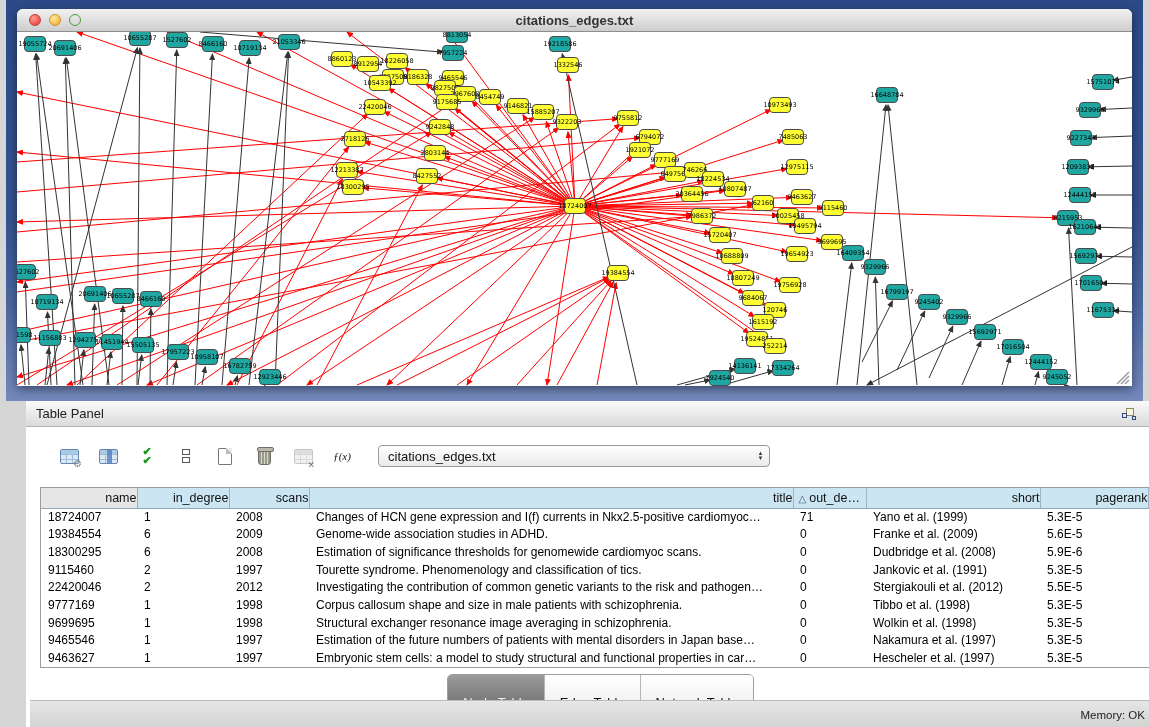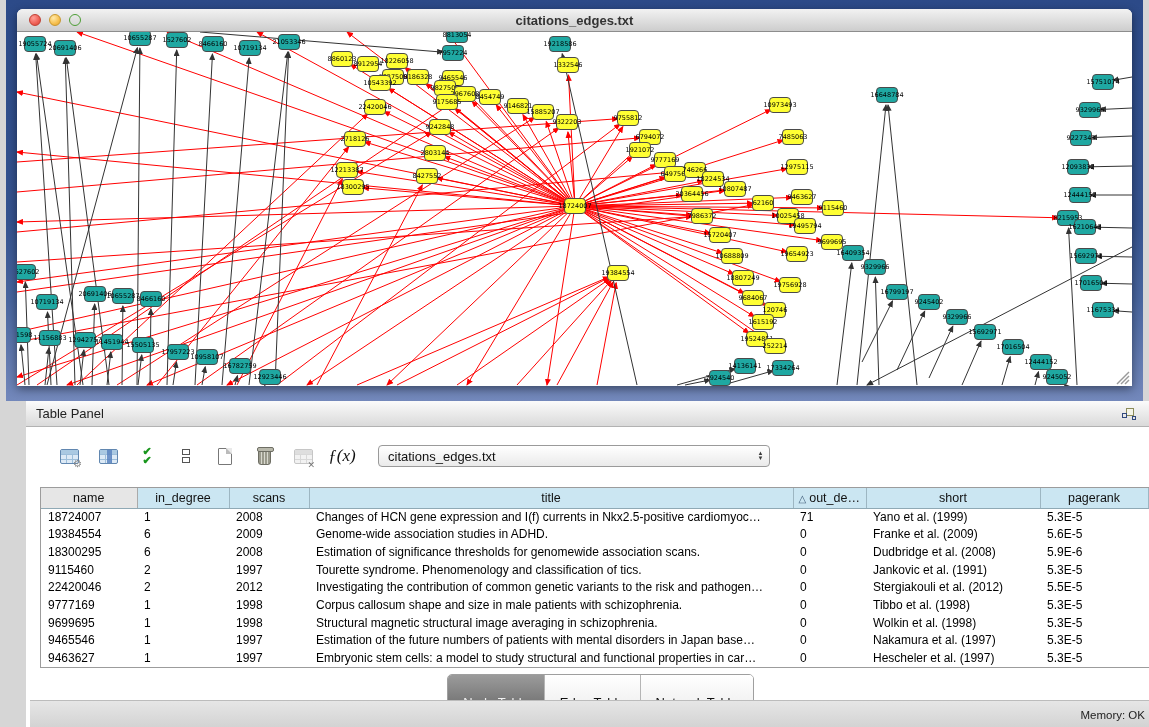--- a/index.html
+++ b/index.html
@@ -50,34 +50,34 @@
   .doc { width:14px; height:17px; background:#fff; border:1px solid #777; border-radius:1px; position:relative; }
   .doc::after { content:""; position:absolute; right:-1px; top:-1px; border-style:solid;
     border-width:0 6px 6px 0; border-color:transparent #e9e9e9 #bbb transparent; }
   .trash { width:13px; height:15px; position:relative; margin-top:2px;
     background:linear-gradient(90deg,#9a9a8c 0 2px,#d8d8ce 2px 3px,#9a9a8c 3px 5px,#d8d8ce 5px 6px,#9a9a8c 6px 8px,#d8d8ce 8px 9px,#9a9a8c 9px 11px,#d8d8ce 11px 13px);
     border:1px solid #6e6e64; border-radius:2px 2px 3px 3px; }
   .trash::before { content:""; position:absolute; left:-2px; top:-4px; width:15px; height:3px;
     background:#b9b9ac; border:1px solid #6e6e64; border-radius:2px; }
   .grid.gray { filter:grayscale(1); opacity:.55; border-color:#999; }
   .gray-x { position:absolute; right:1px; bottom:-2px; font-size:9px; color:#777; }
-  .fx { font-family:"Liberation Serif",serif; font-style:italic; font-size:17px; color:#111; }
+  .fx { font-family:"Liberation Serif",serif; font-style:italic; font-size:11px; color:#111; }
 
   .combo { margin-left:10px; width:392px; height:22px; border:1px solid #9a9a9a; border-radius:4px;
     background:linear-gradient(#ffffff,#eaeaea); display:flex; align-items:center; justify-content:space-between;
     padding-left:9px; font-size:13px; color:#111; box-shadow:0 1px 1px rgba(255,255,255,.8); }
   .stepper { width:17px; height:20px; display:flex; flex-direction:column; align-items:center; justify-content:center; color:#3a3a3a; }
   .stepper span { font-size:6px; line-height:5px; }
 
   
   .table-wrap { position:absolute; left:14px; top:86px; width:1122px; height:181px;
     background:#fff; border:1px solid #9c9c9c; display:flex; }
   table { border-collapse:collapse; table-layout:fixed; width:1107px; font-size:12px; }
   th { height:20px; background:#cbe6f2; border-right:1px solid #9db6c2; border-bottom:1px solid #8fa9b5;
-    font-weight:normal; font-size:12.5px; color:#111; text-align:center; overflow:hidden; white-space:nowrap; }
+    font-weight:normal; font-size:12.5px; color:#111; text-align:right; overflow:hidden; white-space:nowrap; }
   th.first { background:#e6e6e6; border-right:1px solid #aaa; }
   th .sort { color:#44617d; font-size:10px; margin-right:3px; }
   th.sorted { text-align:left; padding-left:5px; }
   td { height:16px; padding:0 4px 0 7px; white-space:nowrap; overflow:hidden; text-overflow:ellipsis;
     color:#000; border:none; font-size:12px; }
   .vscroll { width:15px; border-left:1px solid #c9c9c9; background:#f5f5f5; position:relative; }
   .vscroll .thumb { position:absolute; left:2px; top:22px; width:10px; height:38px; border-radius:5px;
     background:linear-gradient(90deg,#cdd2d8,#aab1ba); border:1px solid #9aa1ab; }
 
   
@@ -759,21 +759,21 @@
             <td>2009</td>
             <td>Genome-wide association studies in ADHD.</td>
             <td>0</td>
             <td>Franke et al. (2009)</td>
             <td>5.6E-5</td>
           </tr>
           <tr>
             <td>18300295</td>
             <td>6</td>
             <td>2008</td>
-            <td>Estimation of significance thresholds for genomewide association scans.</td>
+            <td>Estimation of significance thresholds for genomewide cardiomyoc scans.</td>
             <td>0</td>
             <td>Dudbridge et al. (2008)</td>
             <td>5.9E-6</td>
           </tr>
           <tr>
             <td>9115460</td>
             <td>2</td>
             <td>1997</td>
             <td>Tourette syndrome. Phenomenology and classification of tics.</td>
             <td>0</td>
@@ -795,21 +795,21 @@
             <td>1998</td>
             <td>Corpus callosum shape and size in male patients with schizophrenia.</td>
             <td>0</td>
             <td>Tibbo et al. (1998)</td>
             <td>5.3E-5</td>
           </tr>
           <tr>
             <td>9699695</td>
             <td>1</td>
             <td>1998</td>
-            <td>Structural magnetic structural image averaging in schizophrenia.</td>
+            <td>Structural exchanger resonance image averaging in schizophrenia.</td>
             <td>0</td>
             <td>Wolkin et al. (1998)</td>
             <td>5.3E-5</td>
           </tr>
           <tr>
             <td>9465546</td>
             <td>1</td>
             <td>1997</td>
             <td>Estimation of the future numbers of patients with mental disorders in Japan base…</td>
             <td>0</td>

